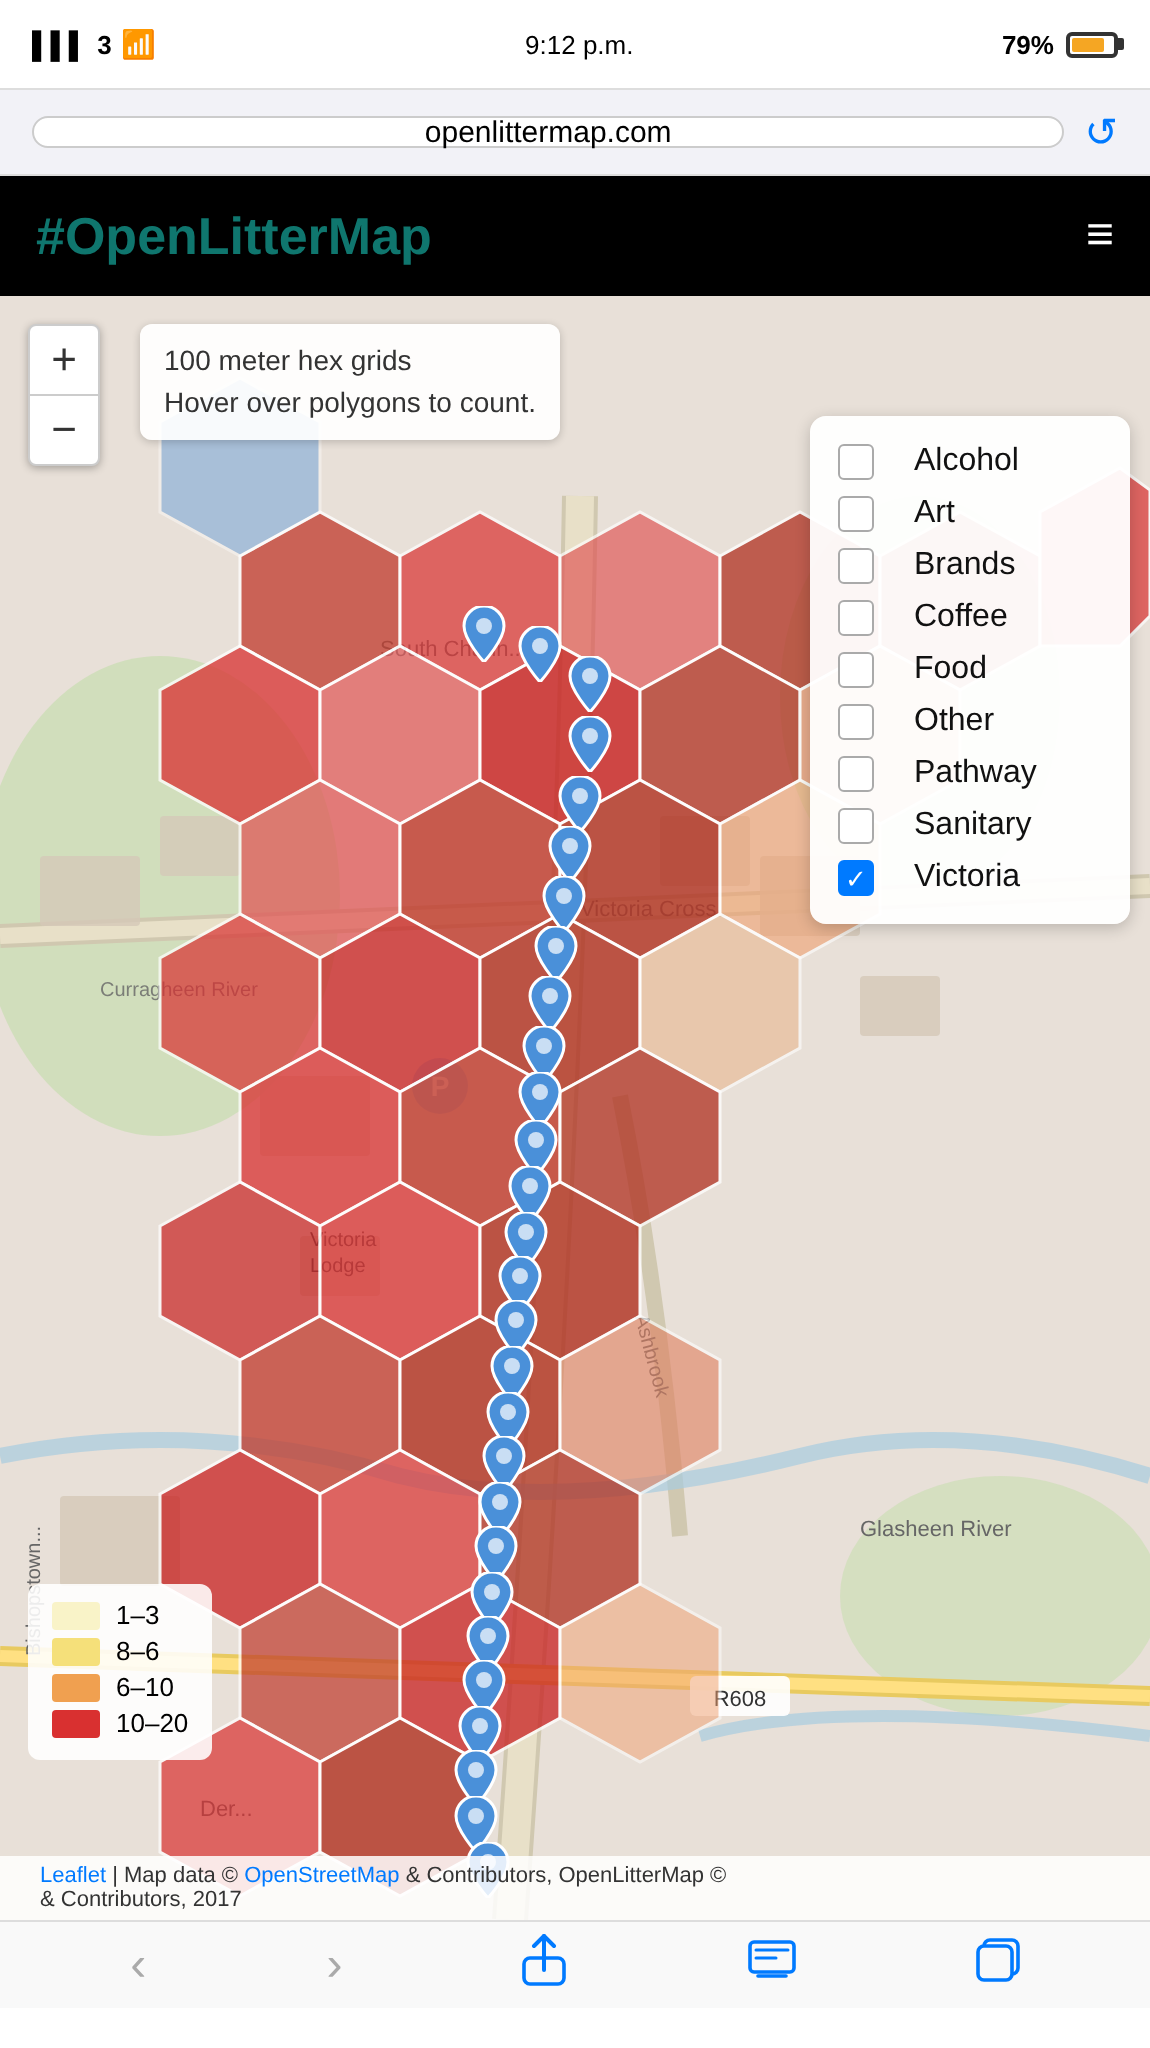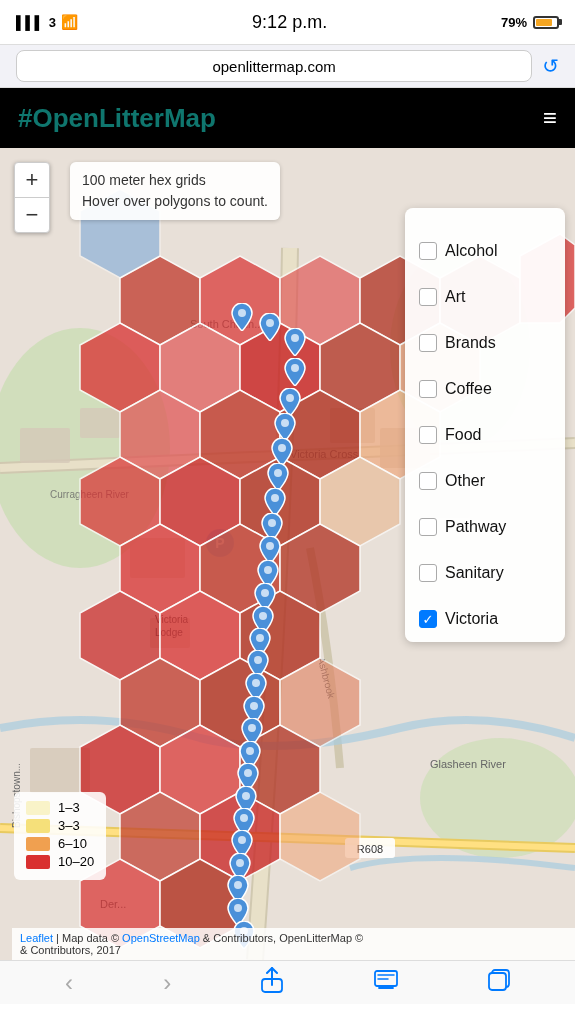--- a/index.html
+++ b/index.html
@@ -11,41 +11,41 @@
       height: 44px;
       background: #fff;
       display: flex;
       align-items: center;
       justify-content: space-between;
       padding: 0 16px;
       font-size: 14px;
       font-weight: 600;
     }
     .status-left { display: flex; align-items: center; gap: 5px; }
-    .status-center { font-size: 18px; font-weight: 500; text-align: center; }
+    .status-center { font-size: 13px; font-weight: 500; text-align: center; }
     .status-right { display: flex; align-items: center; gap: 6px; font-size: 13px; font-weight: 600; }
     .battery-icon { width: 26px; height: 13px; border: 2px solid #333; border-radius: 3px; position: relative; padding: 1px; }
     .battery-fill { height: 100%; width: 79%; background: #f5a623; border-radius: 1px; }
     .battery-tip { width: 3px; height: 6px; background: #333; border-radius: 0 1px 1px 0; position: absolute; right: -5px; top: 50%; transform: translateY(-50%); }
 
     
     .address-bar {
       height: 44px;
       background: #f2f2f7;
       border-top: 1px solid #ddd;
       border-bottom: 1px solid #ddd;
       display: flex;
       align-items: center;
       justify-content: center;
       gap: 10px;
       padding: 0 16px;
     }
     .address-input {
       flex: 1;
-      height: 32px;
+      height: 16px;
       background: #fff;
       border: 1px solid #ccc;
       border-radius: 8px;
       display: flex;
       align-items: center;
       justify-content: center;
       font-size: 15px;
       color: #000;
     }
     .reload-btn { color: #007aff; font-size: 20px; }
@@ -150,25 +150,24 @@
       background: rgba(255,255,255,0.95);
       border-radius: 8px;
       padding: 10px 14px;
       z-index: 20;
       box-shadow: 0 2px 8px rgba(0,0,0,0.2);
       min-width: 160px;
     }
     .filter-item {
       display: flex;
       align-items: center;
-      gap: 8px;
+      gap: 20px;
       padding: 4px 0;
       font-size: 16px;
       color: #111;
-      margin-top: 20px;
     }
     .filter-checkbox {
       width: 18px;
       height: 18px;
       border: 1.5px solid #aaa;
       border-radius: 3px;
       background: #fff;
       display: flex;
       align-items: center;
       justify-content: center;
@@ -182,24 +181,23 @@
     }
 
     
     .attribution {
       position: absolute;
       bottom: 0;
       left: 0;
       right: 0;
       background: rgba(255,255,255,0.85);
       font-size: 11px;
-      padding: 4px 8px;
+      padding: 4px 20px;
       color: #333;
       z-index: 10;
-      margin-left: 12px;
     }
 
     
     .bottom-nav {
       height: 44px;
       background: #f9f9f9;
       border-top: 1px solid #ddd;
       display: flex;
       align-items: center;
       justify-content: space-around;
@@ -400,21 +398,21 @@
       </div>
     </div>
 
   <div class="legend" id="legend">
   <div class="legend-item">
         <div class="legend-swatch" style="background: rgb(249, 243, 200);"></div>
         <span style="font-size: 13px;">1–3</span>
       </div>
       <div class="legend-item">
         <div class="legend-swatch" style="background: rgb(245, 224, 122);"></div>
-        <span style="font-size: 13px;">3–3</span>
+        <span style="font-size: 13px;">8–6</span>
       </div>
       <div class="legend-item">
         <div class="legend-swatch" style="background: rgb(240, 160, 80);"></div>
         <span style="font-size: 13px;">6–10</span>
       </div>
       <div class="legend-item">
         <div class="legend-swatch" style="background: rgb(217, 48, 48);"></div>
         <span style="font-size: 13px;">10–20</span>
       </div>
     </div>

